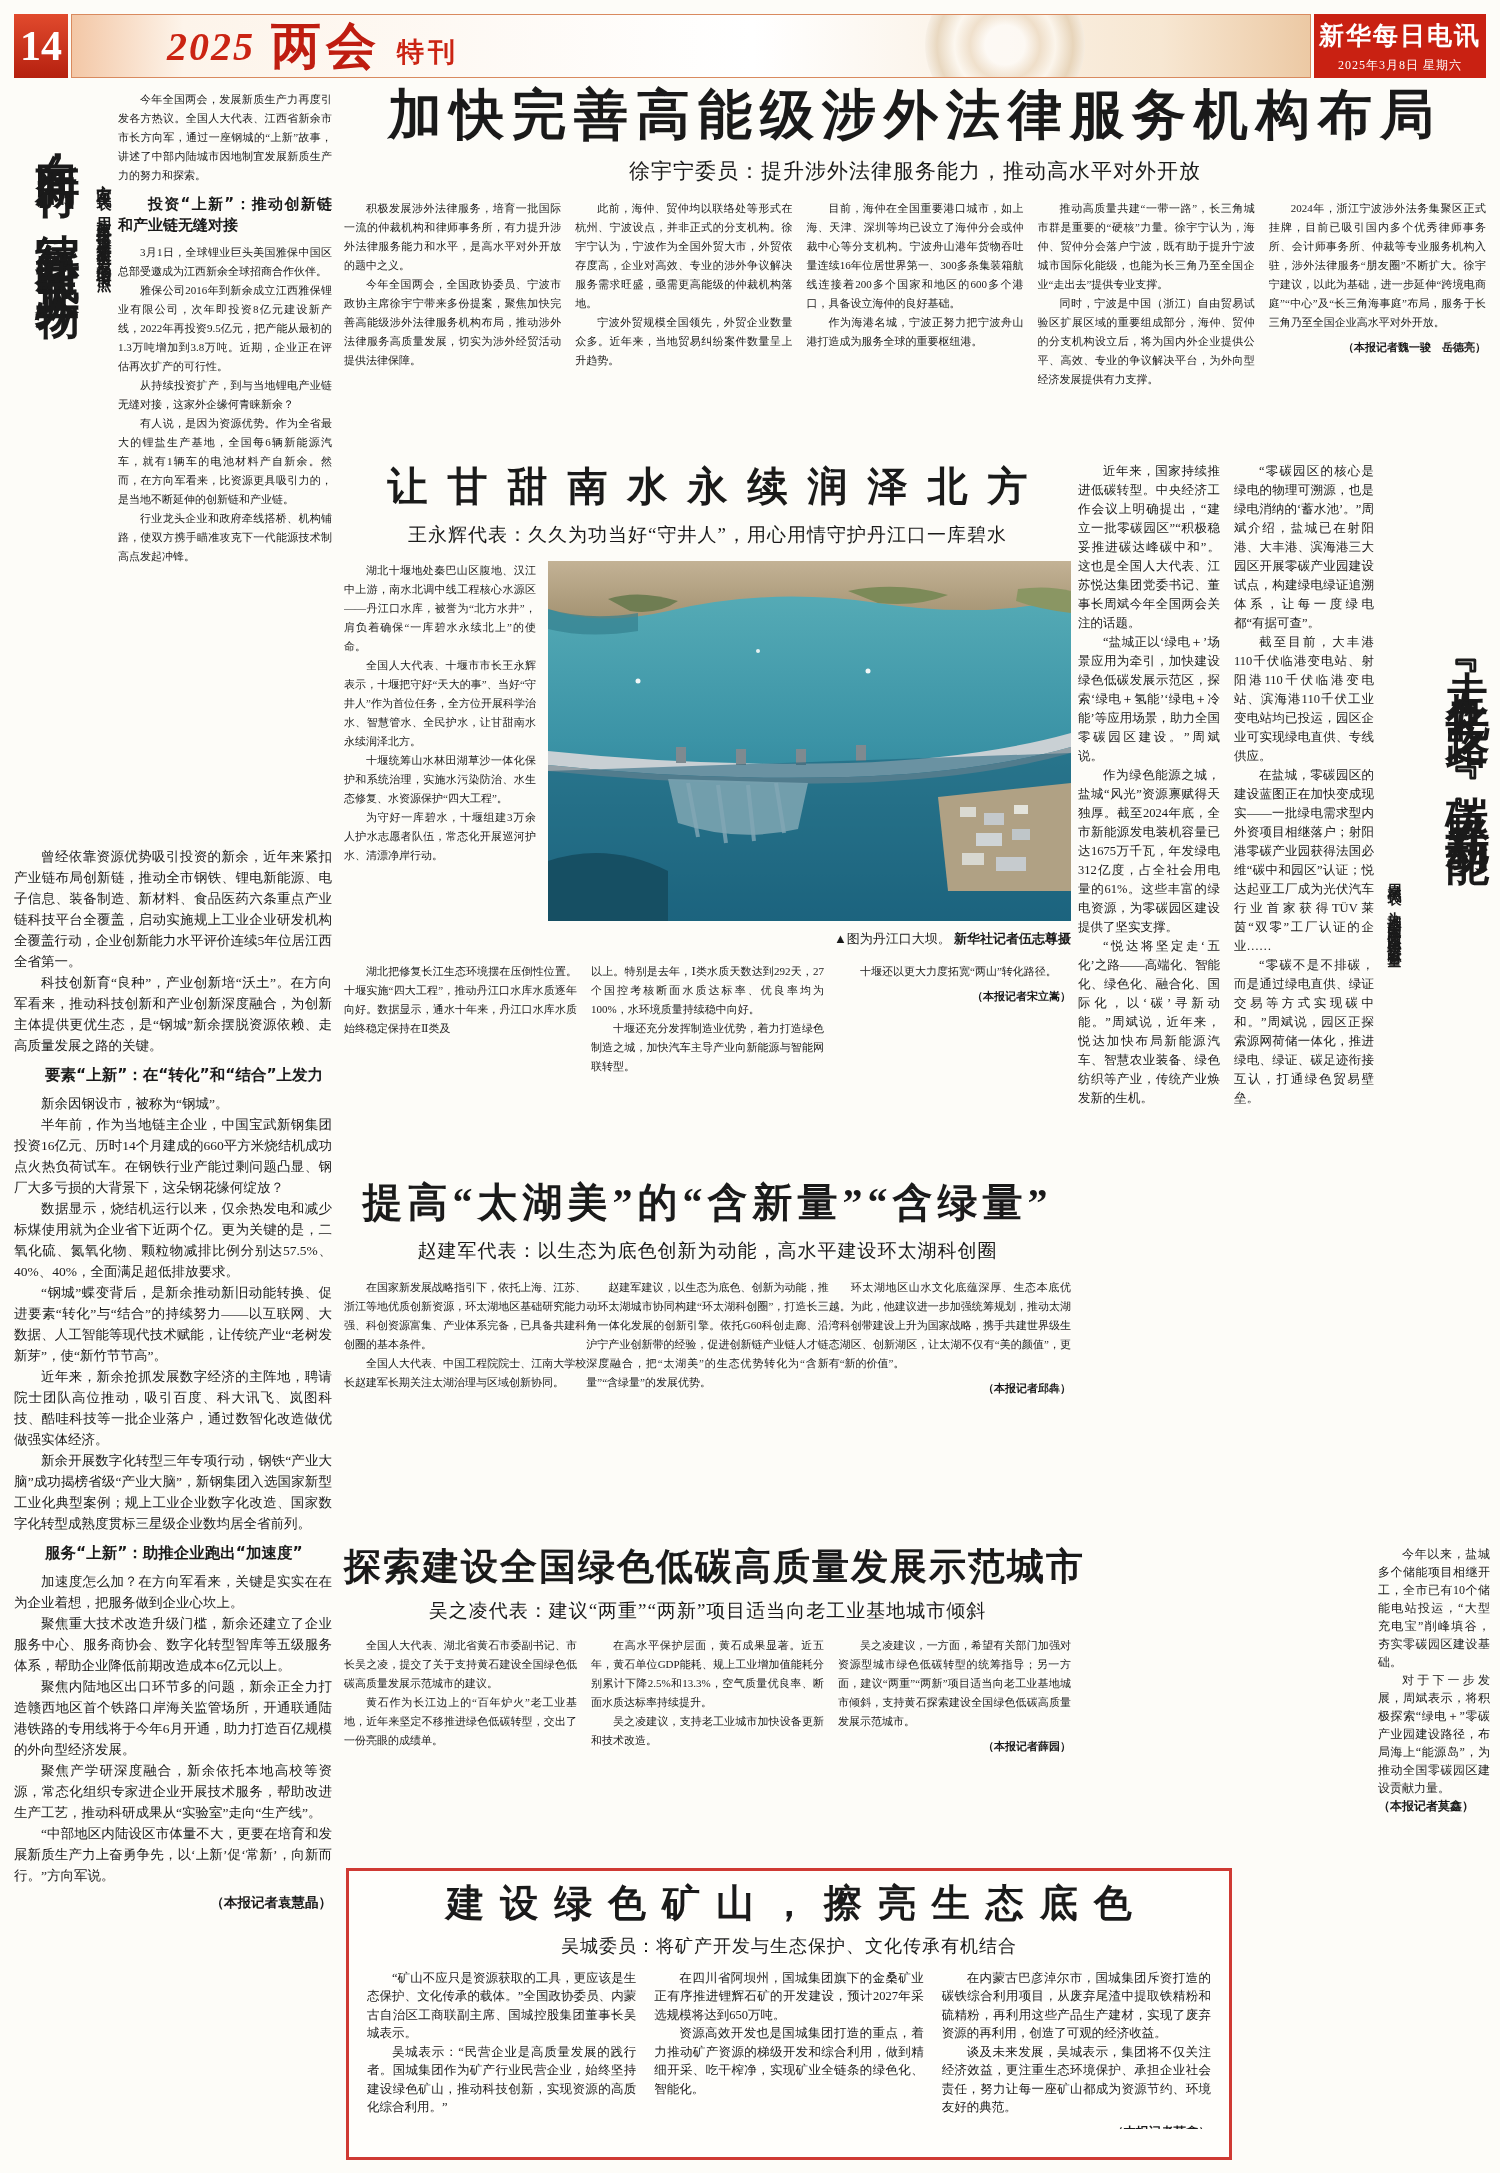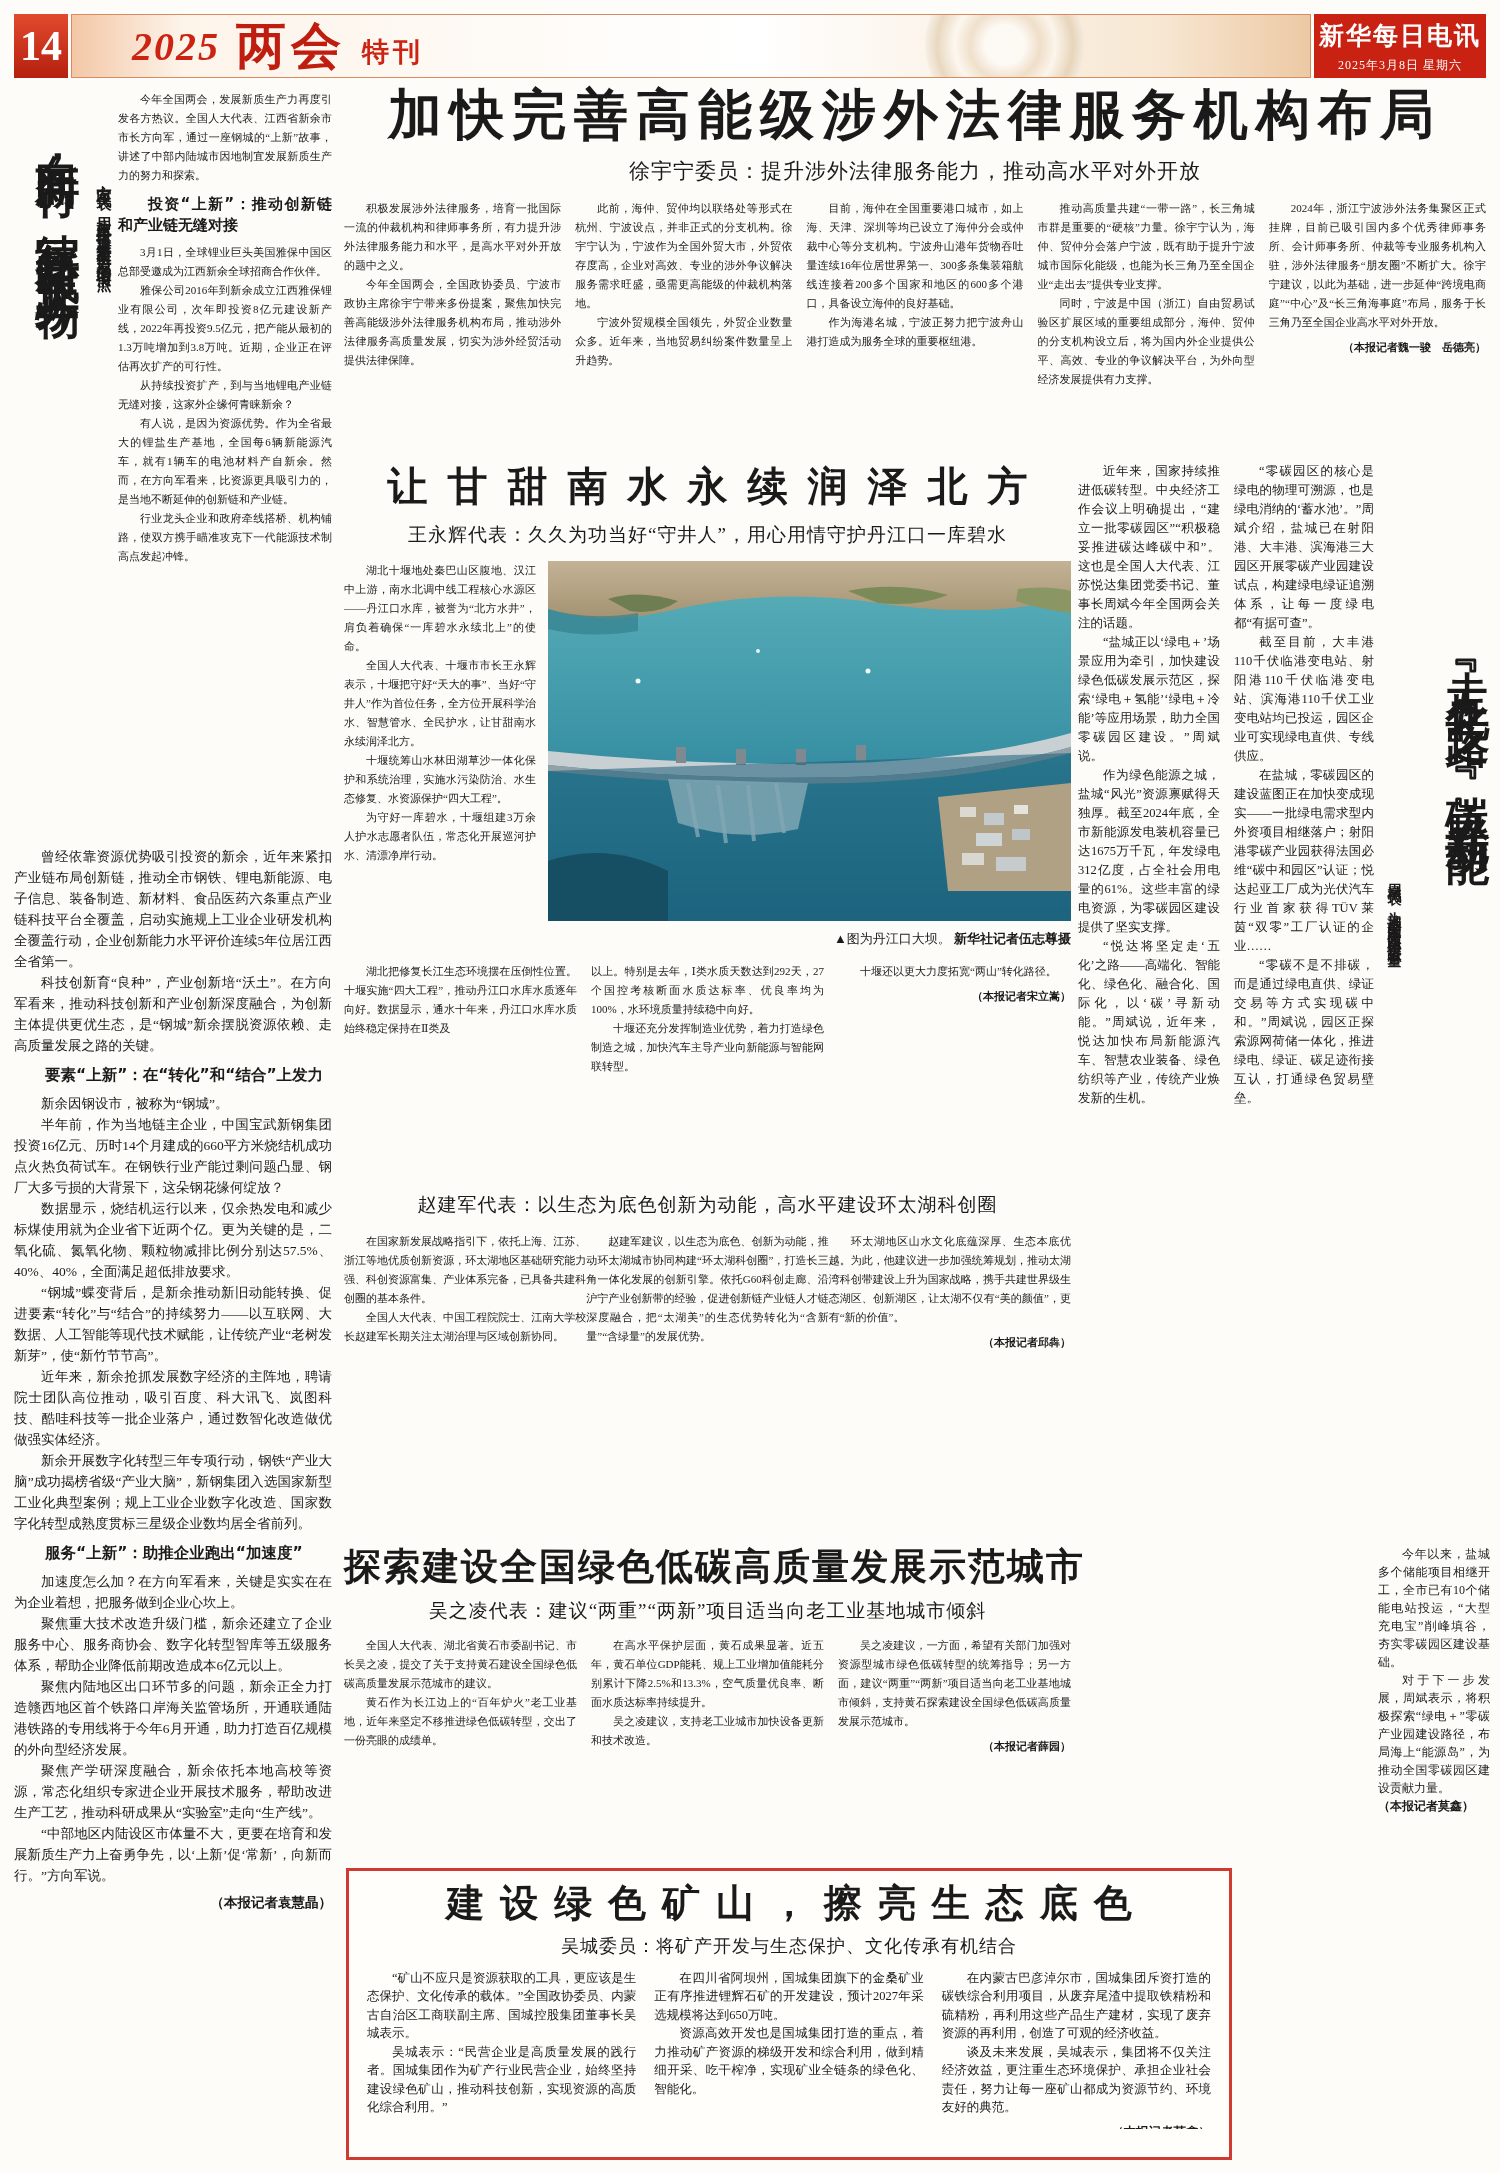--- a/index.html
+++ b/index.html
@@ -4,21 +4,21 @@
 <style>
   html,body{margin:0;padding:0}
   body{width:1500px;height:2173px;background:#fdfcf8;position:relative;overflow:hidden;
        font-family:"Liberation Serif","DejaVu Serif",serif;color:#1a1a1a}
   
   .hdr{position:absolute;left:14px;top:14px;width:1472px;height:64px;display:flex}
   .numbox{width:54px;background:linear-gradient(180deg,#e14a2d,#b5200f);color:#fff;display:flex;
           align-items:center;justify-content:center;font-size:42px;font-weight:700}
   .banner{flex:1;margin:0 3px;border:1px solid #d98a5f;box-sizing:border-box;position:relative;overflow:hidden;
           background:linear-gradient(90deg,#f3c7a6 0%,#fdf4ea 9%,#ffffff 55%,#f7e7d2 88%,#ecc9a4 100%);
-          display:flex;align-items:center;padding-left:60px;gap:16px}
+          display:flex;align-items:center;padding-left:95px;gap:16px}
   .b2025{font-size:40px;font-weight:700;color:#cb2413;letter-spacing:2px;font-style:italic}
   .blh{font-size:50px;font-weight:900;color:#bf1d10;letter-spacing:5px}
   .btk{font-size:27px;font-weight:700;color:#cb2413;letter-spacing:4px;margin-top:12px}
   .swirl{position:absolute;right:225px;top:-45px;width:160px;height:150px;border-radius:50%;opacity:.6;
          background:radial-gradient(circle,#fff 18%,#e8d4ba 32%,#fdfaf4 46%,#dcc5a4 62%,#fff 78%)}
   .datebox{width:172px;background:#c92112;color:#fff;display:flex;flex-direction:column;
            align-items:center;justify-content:center;gap:5px}
   .masthead{font-size:25px;font-weight:700;letter-spacing:2px}
   .dateline{font-size:12px;letter-spacing:1px}
   
@@ -237,20 +237,21 @@
       <p class="jp">十堰还充分发挥制造业优势，着力打造绿色制造之城，加快汽车主导产业向新能源与智能网联转型。</p>
     </div>
     <div>
       <p class="jp">十堰还以更大力度拓宽“两山”转化路径。</p>
       <p class="jp credit">（本报记者宋立嵩）</p>
     </div>
   </div>
 </div>
 
 <div class="artH">
+  <div class="h2t">提高“太湖美”的“含新量”“含绿量”</div>
   <div class="sub">赵建军代表：以生态为底色创新为动能，高水平建设环太湖科创圈</div>
   <div class="colrow">
     <div>
       <p class="jp">在国家新发展战略指引下，依托上海、江苏、浙江等地优质创新资源，环太湖地区基础研究能力强、科创资源富集、产业体系完备，已具备共建科创圈的基本条件。</p>
       <p class="jp">全国人大代表、中国工程院院士、江南大学校长赵建军长期关注太湖治理与区域创新协同。</p>
     </div>
     <div>
       <p class="jp">赵建军建议，以生态为底色、创新为动能，推动环太湖城市协同构建“环太湖科创圈”，打造长三角一体化发展的创新引擎。依托G60科创走廊、沿沪宁产业创新带的经验，促进创新链产业链人才链深度融合，把“太湖美”的生态优势转化为“含新量”“含绿量”的发展优势。</p>
     </div>
     <div>

